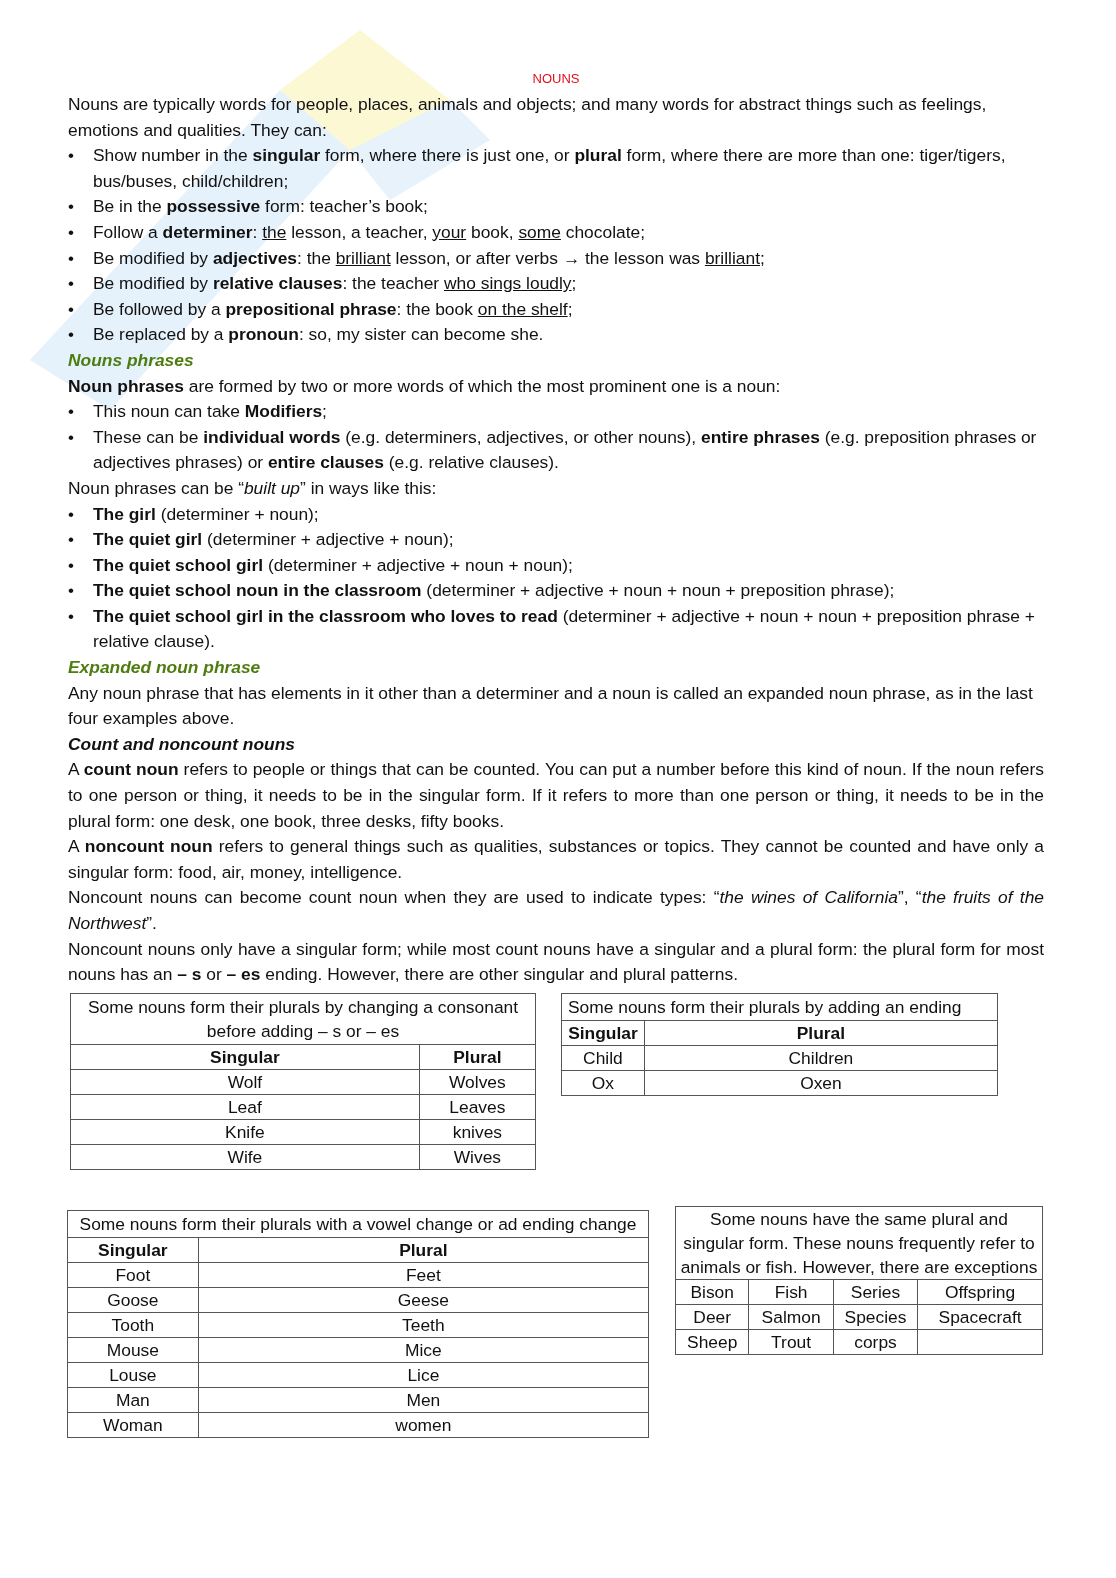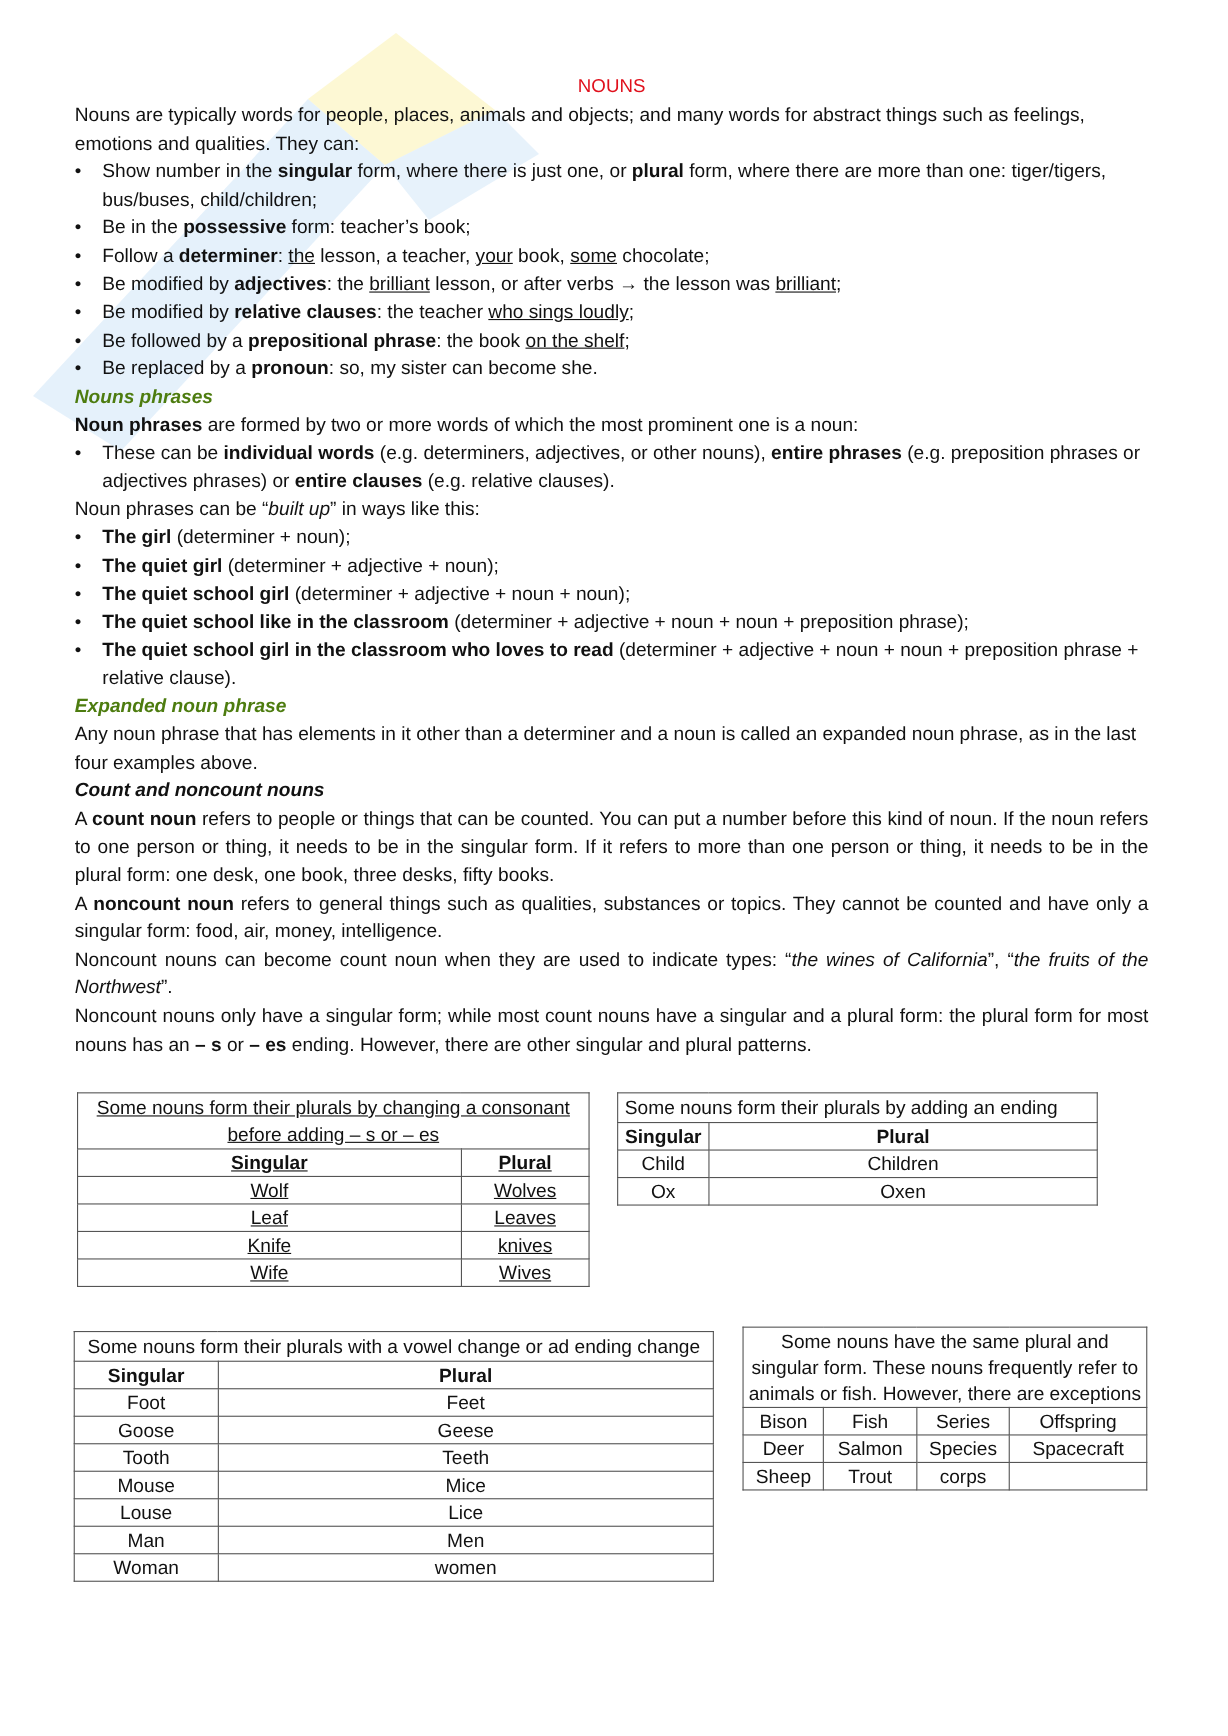--- a/index.html
+++ b/index.html
@@ -1,34 +1,34 @@
 <!DOCTYPE html>
 <html><head>
 <meta charset="utf-8">
 <style>
   html, body { margin: 0; padding: 0; background: #ffffff; }
   body { width: 1116px; height: 1578px; position: relative; overflow: hidden;
          font-family: "Liberation Sans", sans-serif; color: #111; }
   .watermark { position: absolute; left: 30px; top: 30px; width: 460px; height: 380px; pointer-events: none; }
   .page { position: absolute; left: 68px; top: 66px; width: 976px; font-size: 17.4px; line-height: 25.6px; }
-  .title { text-align: center; color: #e0101c; font-size: 17px; margin: 0; height: 26px; }
+  .title { text-align: center; color: #e0101c; font-size: 13px; margin: 0; height: 26px; }
   p { margin: 0; }
   .justify { text-align: justify; }
   ul { margin: 0; padding: 0; list-style: none; }
   ul li { position: relative; padding-left: 25px; }
   ul li::before { content: "•"; position: absolute; left: 0; top: 0; font-size: 17px; }
   .heading-red { color: #4d7c0f; font-weight: bold; font-style: italic; }
   .heading-black { font-weight: bold; font-style: italic; }
   u { text-decoration: underline; }
   table { border-collapse: collapse; font-size: 17.4px; line-height: 24px; position: absolute; }
   td, th { border: 1.3px solid #555; padding: 0 4px; text-align: center; font-weight: normal; }
   th { font-weight: bold; }
   td.caption { padding: 1px 6px; }
   td.left { text-align: left; }
-  #t1 { left: 70px; top: 993px; width: 466px; text-decoration: underline; }
+  #t1 { left: 70px; top: 993px; width: 466px; }
   #t2 { left: 561px; top: 993px; width: 437px; }
   #t3 { left: 67px; top: 1210px; width: 582px; }
   #t4 { left: 675px; top: 1206px; width: 368px; }
   #t4 td { padding: 0 3px; }
 </style>
 </head>
 <body>
 
 <svg class="watermark" viewBox="0 0 460 380">
   <polygon points="0,330 250,60 320,120 80,380" fill="#cfe6f7" opacity="0.55"></polygon>
@@ -46,28 +46,29 @@
     <li><span>Follow a </span><b>determiner</b><span>: </span><u>the</u><span> lesson, a teacher, </span><u>your</u><span> book, </span><u>some</u><span> chocolate;</span></li>
     <li><span>Be modified by </span><b>adjectives</b><span>: the </span><u>brilliant</u><span> lesson, or after verbs </span><span>→</span><span> the lesson was </span><u>brilliant</u><span>;</span></li>
     <li><span>Be modified by </span><b>relative clauses</b><span>: the teacher </span><u>who sings loudly</u><span>;</span></li>
     <li><span>Be followed by a </span><b>prepositional phrase</b><span>: the book </span><u>on the shelf</u><span>;</span></li>
     <li><span>Be replaced by a </span><b>pronoun</b><span>: so, my sister can become she.</span></li>
   </ul>
 
   <p class="heading-red">Nouns phrases</p>
   <p><b>Noun phrases</b><span> are formed by two or more words of which the most prominent one is a noun:</span></p>
   <ul>
+    <li><span>This noun can take </span><b>Modifiers</b><span>;</span></li>
     <li><span>These can be </span><b>individual words</b><span> (e.g. determiners, adjectives, or other nouns), </span><b>entire phrases</b><span> (e.g. preposition phrases or adjectives phrases) or </span><b>entire clauses</b><span> (e.g. relative clauses).</span></li>
   </ul>
   <p><span>Noun phrases can be “</span><i>built up</i><span>” in ways like this:</span></p>
   <ul>
     <li><b>The girl</b><span> (determiner + noun);</span></li>
     <li><b>The quiet girl</b><span> (determiner + adjective + noun);</span></li>
     <li><b>The quiet school girl</b><span> (determiner + adjective + noun + noun);</span></li>
-    <li><b>The quiet school like in the classroom</b><span> (determiner + adjective + noun + noun + preposition phrase);</span></li>
+    <li><b>The quiet school noun in the classroom</b><span> (determiner + adjective + noun + noun + preposition phrase);</span></li>
     <li><b>The quiet school girl in the classroom who loves to read</b><span> (determiner + adjective + noun + noun + preposition phrase + relative clause).</span></li>
   </ul>
 
   <p class="heading-red">Expanded noun phrase</p>
   <p>Any noun phrase that has elements in it other than a determiner and a noun is called an expanded noun phrase, as in the last four examples above.</p>
 
   <p class="heading-black">Count and noncount nouns</p>
   <p class="justify"><span>A </span><b>count noun</b><span> refers to people or things that can be counted. You can put a number before this kind of noun. If the noun refers to one person or thing, it needs to be in the singular form. If it refers to more than one person or thing, it needs to be in the plural form: one desk, one book, three desks, fifty books.</span></p>
   <p class="justify"><span>A </span><b>noncount noun</b><span> refers to general things such as qualities, substances or topics. They cannot be counted and have only a singular form: food, air, money, intelligence.</span></p>
   <p class="justify"><span>Noncount nouns can become count noun when they are used to indicate types: “</span><i>the wines of California</i><span>”, “</span><i>the fruits of the Northwest</i><span>”.</span></p>

